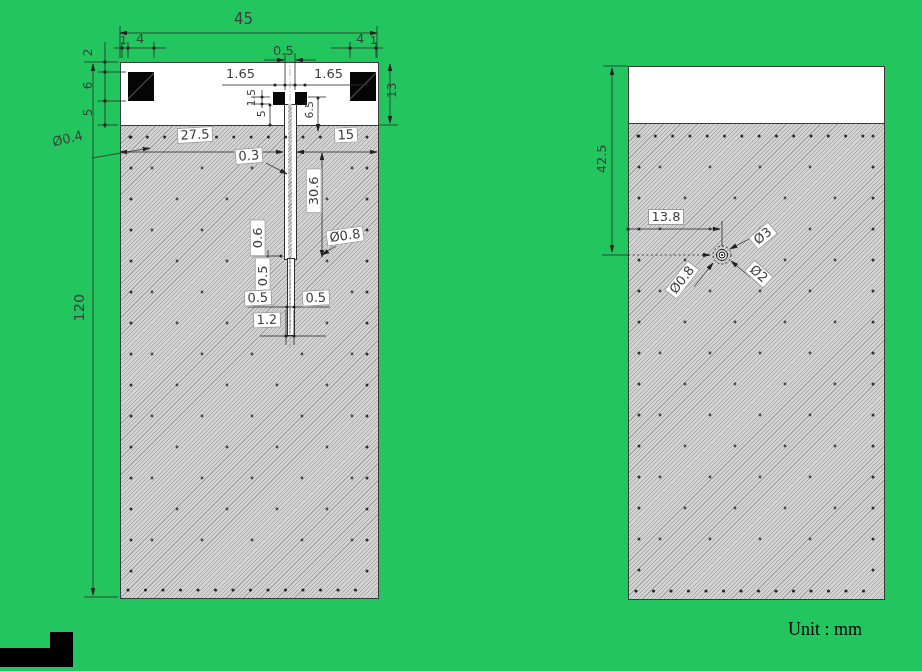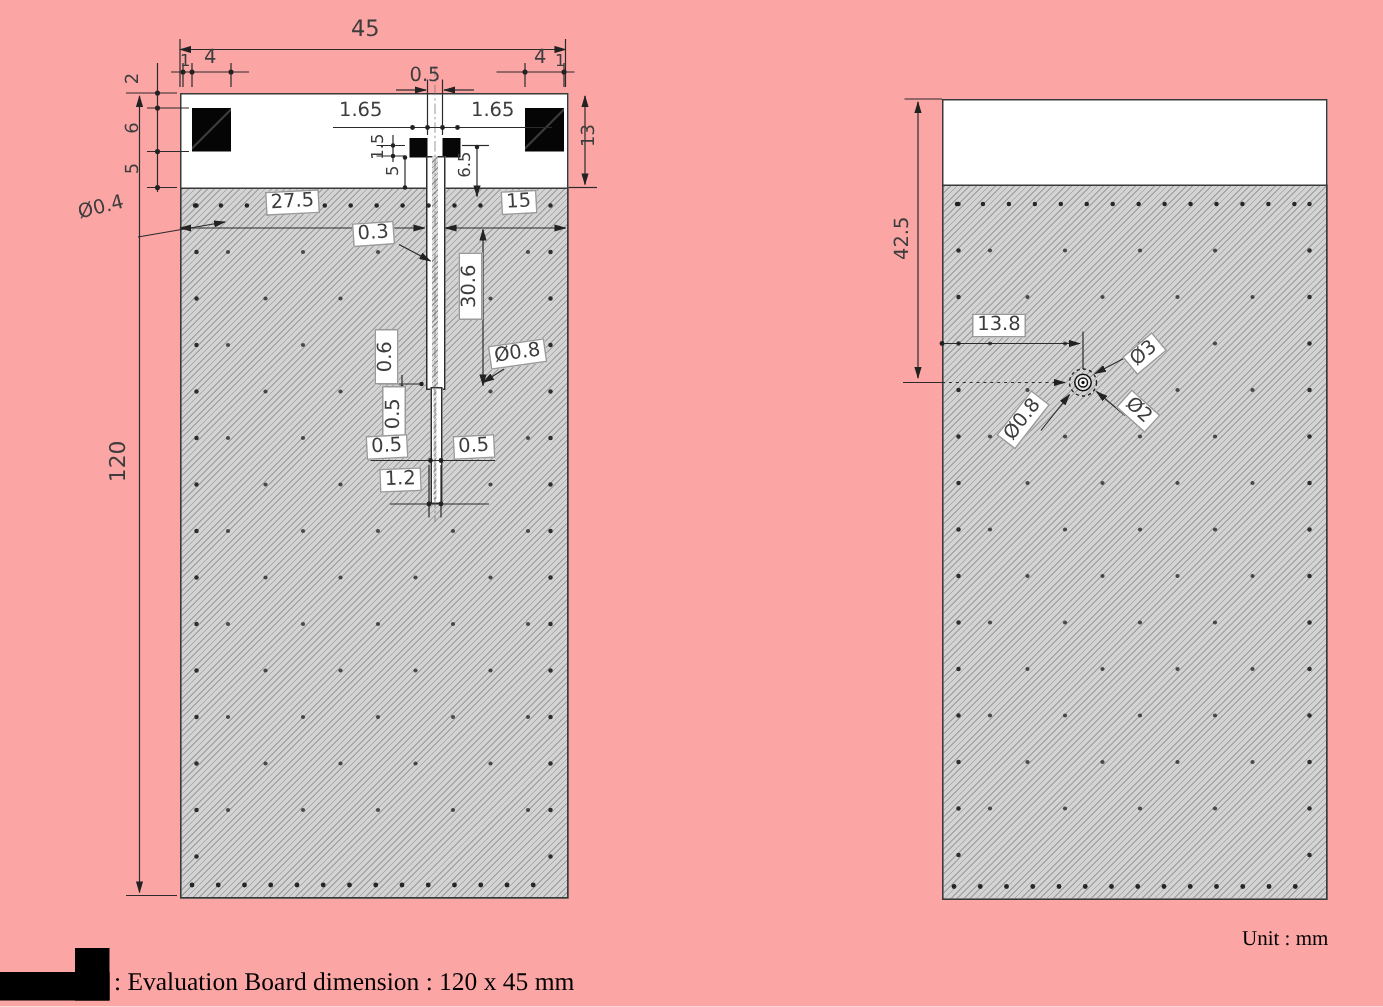--- a/index.html
+++ b/index.html
@@ -1,16 +1,16 @@
 <!DOCTYPE html>
 <html><head>
 <meta charset="utf-8">
 <style>
   html,body{margin:0;padding:0;background:#fff;}
-  .canvas{position:relative;width:922px;height:671px;background:#fca5a5;overflow:hidden;
+  .canvas{position:relative;width:922px;height:671px;background:#22c55e;overflow:hidden;
           font-family:"DejaVu Sans",sans-serif;}
   .abs{position:absolute;}
   .board{position:absolute;background:#fff;border:1px solid #3a3a3a;}
   .hatch{position:absolute;border:1px solid #3a3a3a;
          background:repeating-linear-gradient(135deg,#a8a8a8 0 0.8px,#d3d3d3 0.8px 3px);}
   .hatch2{background:repeating-linear-gradient(135deg,#9a9a9a 0 0.8px,#dcdcdc 0.8px 2.6px);}
   .pad{position:absolute;background:linear-gradient(135deg,#050505 46%,#4a4a4a 49%,#050505 52%);}
   .padS{position:absolute;background:#070707;}
   .slot{position:absolute;background:#fff;border:1px solid #2e2e2e;}
   .strip{position:absolute;}
@@ -409,18 +409,14 @@
   <div class="dim" style="left:52px;top:132px;transform:rotate(-14deg);">Ø0.4</div>
 
   <div class="dim rot90" style="left:580px;top:152px;width:44px;">42.5</div>
   <div class="dim boxed" style="left:648px;top:209px;">13.8</div>
   <div class="dim boxed" style="left:750px;top:228px;transform:rotate(-40deg);">Ø3</div>
   <div class="dim boxed" style="left:746px;top:266px;transform:rotate(42deg);">Ø2</div>
   <div class="dim boxed" style="left:663px;top:272px;transform:rotate(-52deg);">Ø0.8</div>
 
   <div class="logo" style="left:50px;top:632px;width:23px;height:35px;"></div>
   <div class="logo" style="left:0px;top:648px;width:73px;height:19px;"></div>
-  <div class="serif abs" style="left:76px;top:645px;font-size:17px;">
-    <span>:</span>
-    <span>Evaluation Board dimension : 120 x 45 mm</span>
-  </div>
-  <div class="serif abs" style="left:828px;top:619px;font-size:14px;">Unit : mm</div>
+  <div class="serif abs" style="left:788px;top:619px;font-size:18px;">Unit : mm</div>
 </div>
 
 </body></html>

